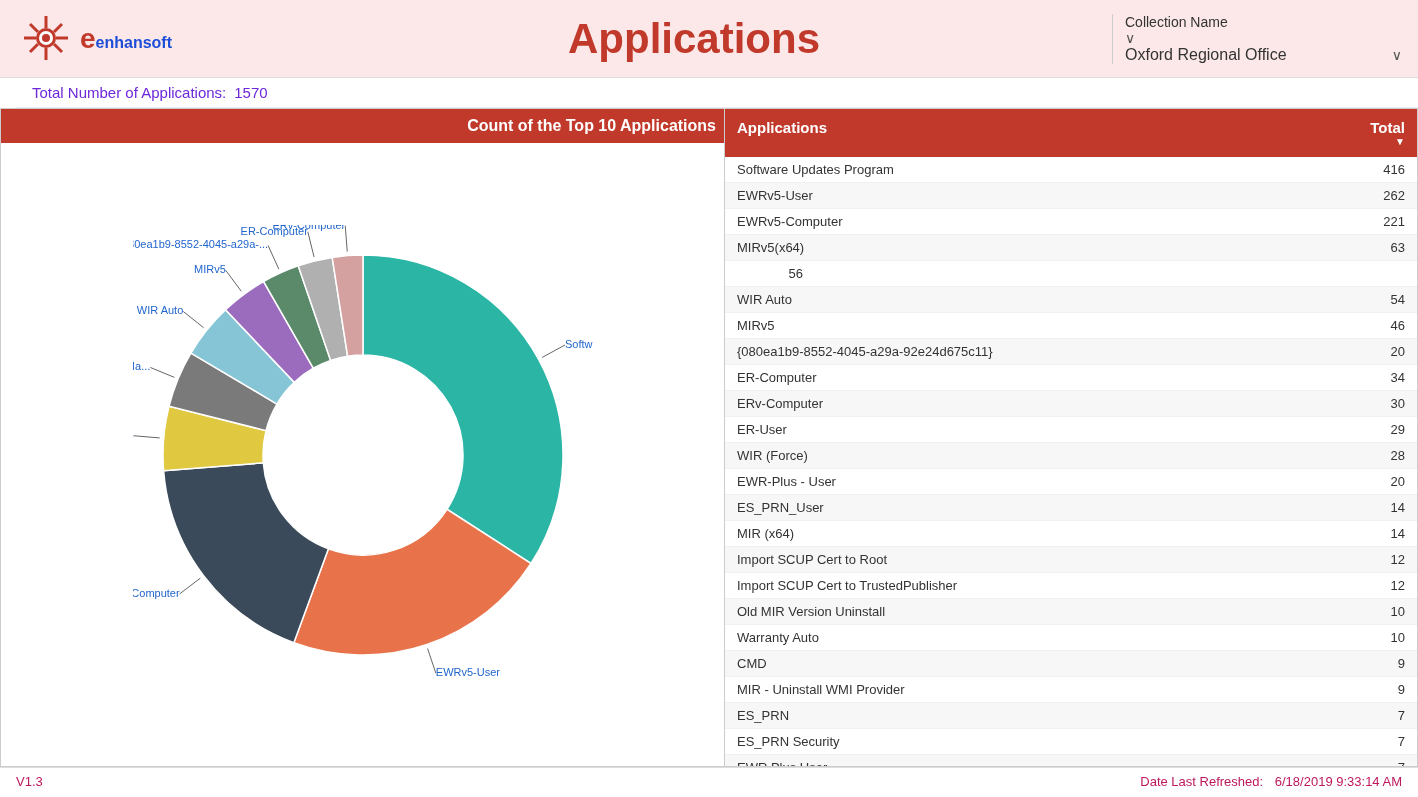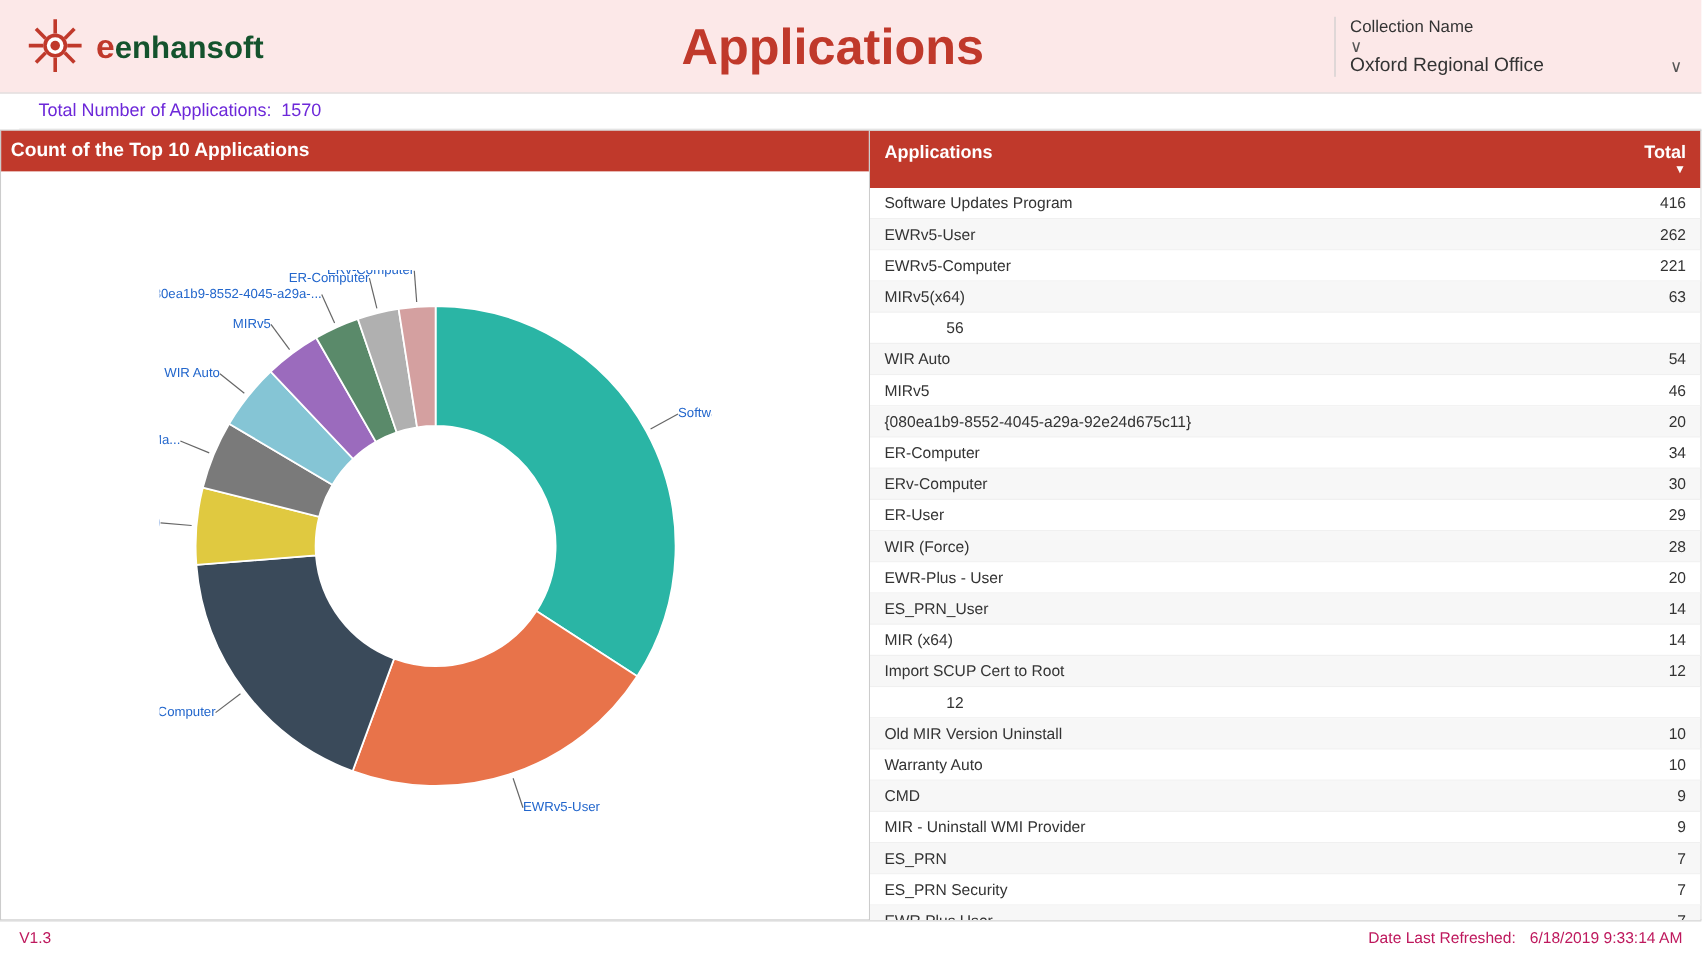--- a/index.html
+++ b/index.html
@@ -86,21 +86,21 @@
     
     .chart-panel {
       width: 725px;
       border: 1px solid #ccc;
       display: flex;
       flex-direction: column;
     }
     .chart-header {
       background: #c0392b;
       color: white;
-      text-align: left;
+      text-align: right;
       padding: 8px;
       font-size: 16px;
       font-weight: bold;
     }
     .chart-body {
       flex: 1;
       display: flex;
       align-items: center;
       justify-content: center;
       position: relative;
@@ -197,21 +197,21 @@
       <line x1="8" y1="27" x2="20" y2="27" stroke="#c0392b" stroke-width="3"></line>
       <line x1="40" y1="27" x2="52" y2="27" stroke="#c0392b" stroke-width="3"></line>
       <line x1="14" y1="13" x2="22" y2="21" stroke="#c0392b" stroke-width="3"></line>
       <line x1="38" y1="33" x2="46" y2="41" stroke="#c0392b" stroke-width="3"></line>
       <line x1="46" y1="13" x2="38" y2="21" stroke="#c0392b" stroke-width="3"></line>
       <line x1="22" y1="33" x2="14" y2="41" stroke="#c0392b" stroke-width="3"></line>
       <circle cx="30" cy="27" r="7" fill="white"></circle>
       <circle cx="30" cy="27" r="4" fill="#c0392b"></circle>
     </svg>
     <div class="logo-text">
-      <span style="color:#c0392b;">e</span><span style="color:#14532d;font-size:26px;">enhansoft</span>
+      <span style="color:#c0392b;">e</span><span style="color:#1d4ed8;font-size:16px;">enhansoft</span>
     </div>
   </div>
 
   <div class="header-title">Applications</div>
 
   <div class="collection-area">
     <div class="collection-label">
       <span>Collection Name</span>
       <span class="chevron">∨</span>
     </div>
@@ -337,20 +337,21 @@
     </div>
         <div class="table-row">
       <div class="td-app">MIR (x64)</div>
       <div class="td-total">14</div>
     </div>
         <div class="table-row">
       <div class="td-app">Import SCUP Cert to Root</div>
       <div class="td-total">12</div>
     </div>
         <div class="table-row">
+      <div class="td-app">Import SCUP Cert to TrustedPublisher</div>
       <div class="td-total">12</div>
     </div>
         <div class="table-row">
       <div class="td-app">Old MIR Version Uninstall</div>
       <div class="td-total">10</div>
     </div>
         <div class="table-row">
       <div class="td-app">Warranty Auto</div>
       <div class="td-total">10</div>
     </div>

